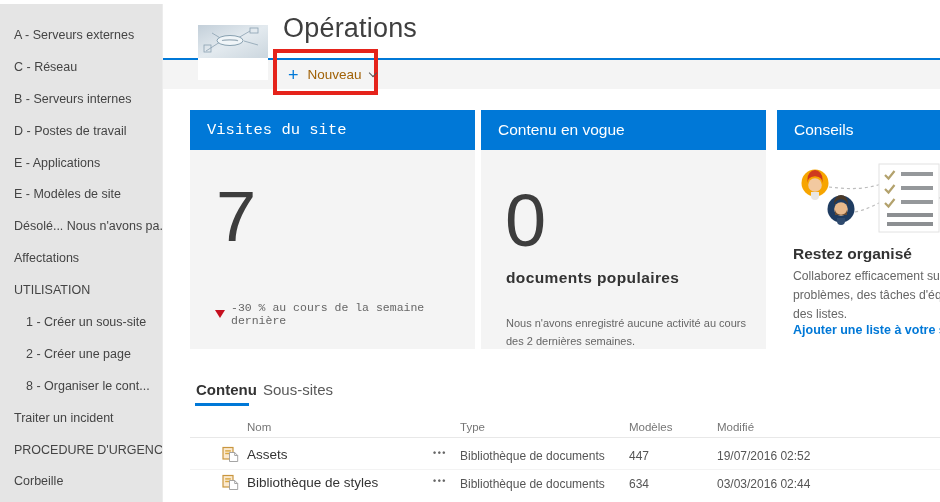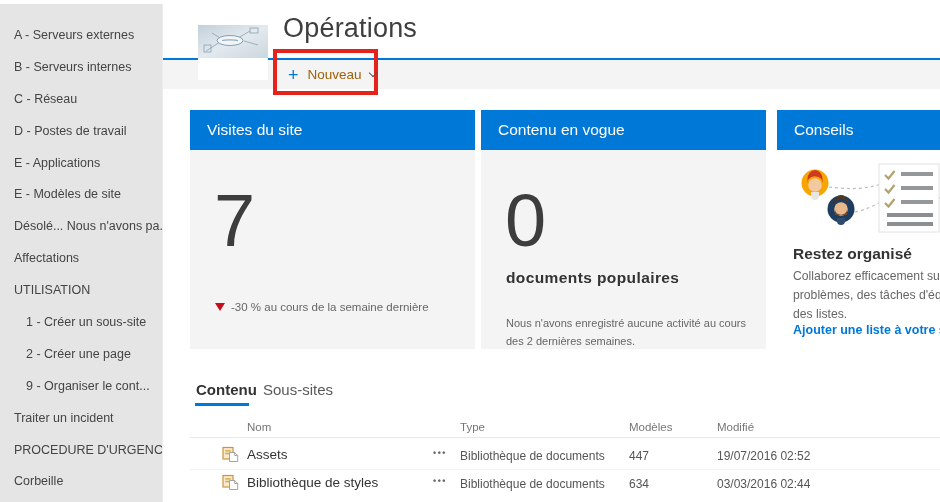--- a/index.html
+++ b/index.html
@@ -39,21 +39,21 @@
   }
   .plus { color:#0078d7; font-size:18px; font-weight:400; line-height:1; margin-right:9px; }
   .new-label { font-size:13.5px; color:#a16207; margin-right:8px; }
   .chev {
     display:inline-block; width:6px; height:6px; margin-top:-3px;
     border-right:1.6px solid #555; border-bottom:1.6px solid #555; transform:rotate(45deg);
   }
 
   
   .card { position:absolute; top:110px; width:285px; height:239px; }
-  .card.c1 { left:190px; }
+  .card.c1 { left:190px;font-family:Liberation Mono, monospace; }
   .card.c2 { left:481px; }
   .card.c3 { left:777px; }
   .card-h {
     height:40px; background:#0078d7; color:#fff; font-size:15.5px;
     display:flex; align-items:center; padding-left:17px;
   }
   .card-b { position:relative; height:199px; background:#f4f4f4; }
   .card.c3 .card-b { background:#fff; }
   .big-num { position:absolute; left:24px; top:34px; font-size:74px; font-weight:200; color:#3d3d3d; line-height:1; }
   .metric-label { position:absolute; left:25px; top:119px; font-size:15.5px; font-weight:700; color:#333; }
@@ -88,31 +88,31 @@
   .c-items { left:439px; top:8px; font-size:12px; color:#555; }
   .c-mod   { left:527px; top:8px; font-size:12px; color:#555; }
 </style>
 </head>
 <body>
 
 <div class="page">
 
   <nav class="sidebar">
       <div class="side-item">A - Serveurs externes</div>
+      <div class="side-item">C - Réseau</div>
       <div class="side-item">B - Serveurs internes</div>
-      <div class="side-item">C - Réseau</div>
       <div class="side-item">D - Postes de travail</div>
       <div class="side-item">E - Applications</div>
       <div class="side-item">E - Modèles de site</div>
       <div class="side-item">Désolé... Nous n'avons pa...</div>
       <div class="side-item">Affectations</div>
       <div class="side-item">UTILISATION</div>
       <div class="side-item indent">1 - Créer un sous-site</div>
       <div class="side-item indent">2 - Créer une page</div>
-      <div class="side-item indent">9 - Organiser le cont...</div>
+      <div class="side-item indent">8 - Organiser le cont...</div>
       <div class="side-item">Traiter un incident</div>
       <div class="side-item">PROCEDURE D'URGENCE</div>
       <div class="side-item">Corbeille</div>
     </nav>
 
   <div class="hline"></div>
   <div class="toolbar"></div>
 
   <div class="logo-box">
     <svg class="logo-img" viewBox="0 0 70 33" preserveAspectRatio="none">

